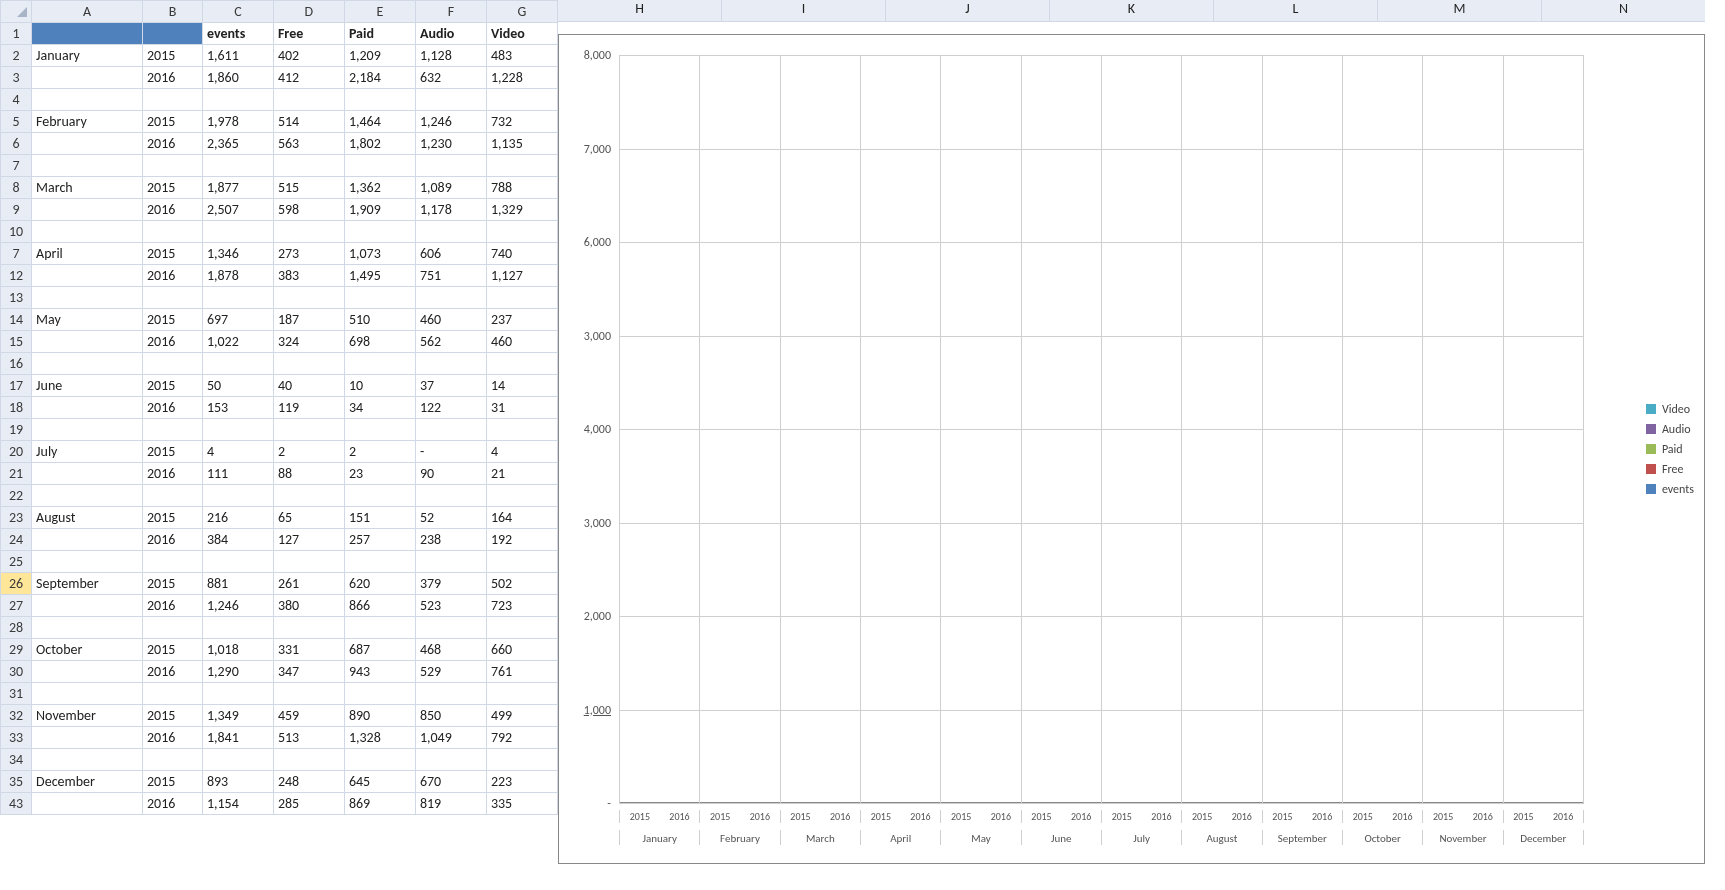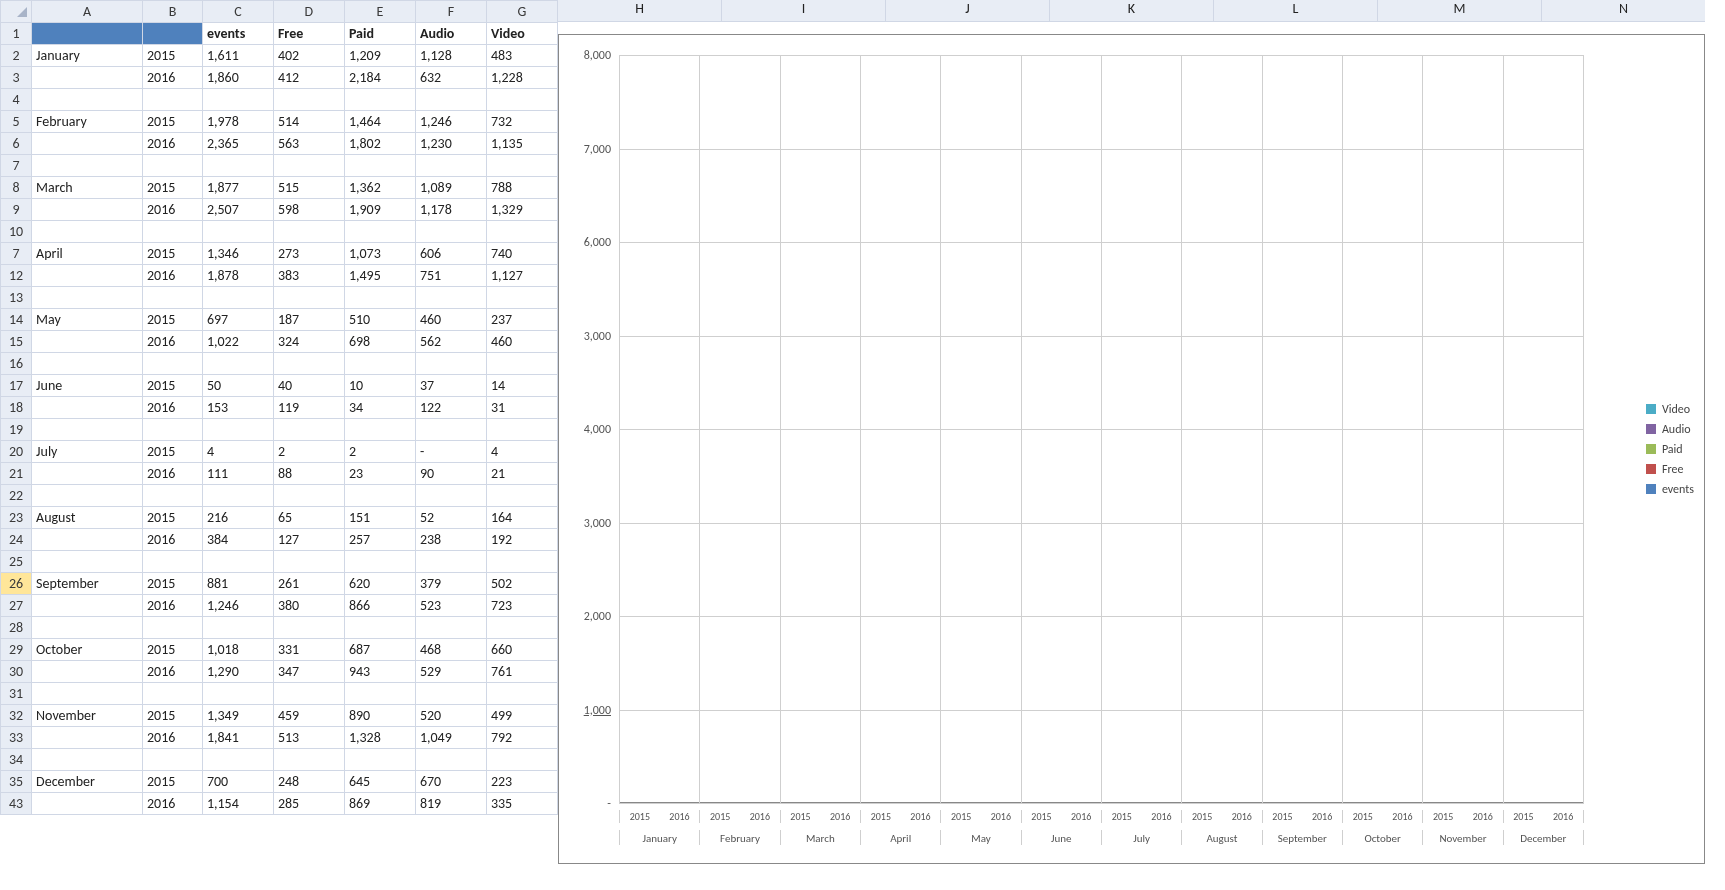--- a/index.html
+++ b/index.html
@@ -493,21 +493,21 @@
             <td></td>
             <td></td>
           </tr>
           <tr>
             <th class="col-rhead">32</th>
             <td>November</td>
             <td>2015</td>
             <td>1,349</td>
             <td>459</td>
             <td>890</td>
-            <td>520</td>
+            <td>850</td>
             <td>499</td>
           </tr>
           <tr>
             <th class="col-rhead">33</th>
             <td></td>
             <td>2016</td>
             <td>1,841</td>
             <td>513</td>
             <td>1,328</td>
             <td>1,049</td>
@@ -520,21 +520,21 @@
             <td></td>
             <td></td>
             <td></td>
             <td></td>
             <td></td>
           </tr>
           <tr>
             <th class="col-rhead">35</th>
             <td>December</td>
             <td>2015</td>
-            <td>700</td>
+            <td>893</td>
             <td>248</td>
             <td>645</td>
             <td>670</td>
             <td>223</td>
           </tr>
           <tr>
             <th class="col-rhead">43</th>
             <td></td>
             <td>2016</td>
             <td>1,154</td>

